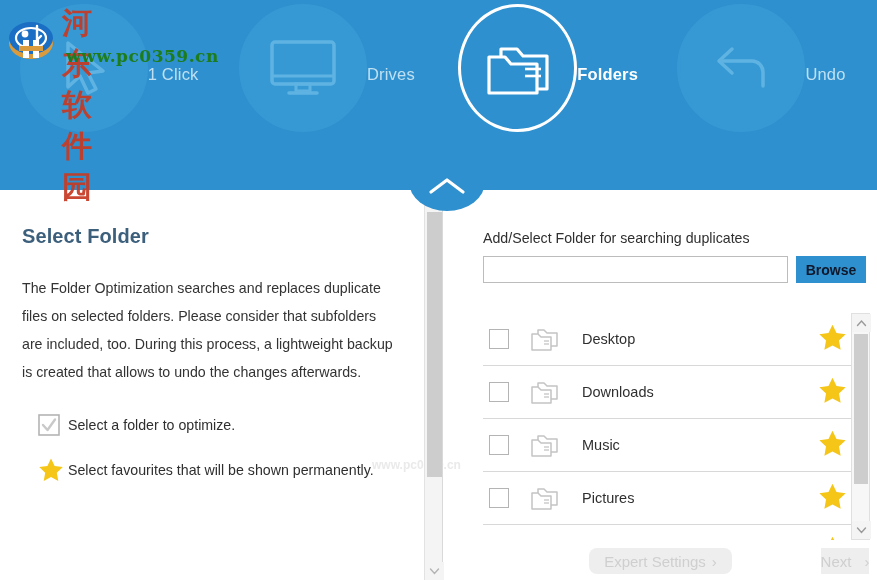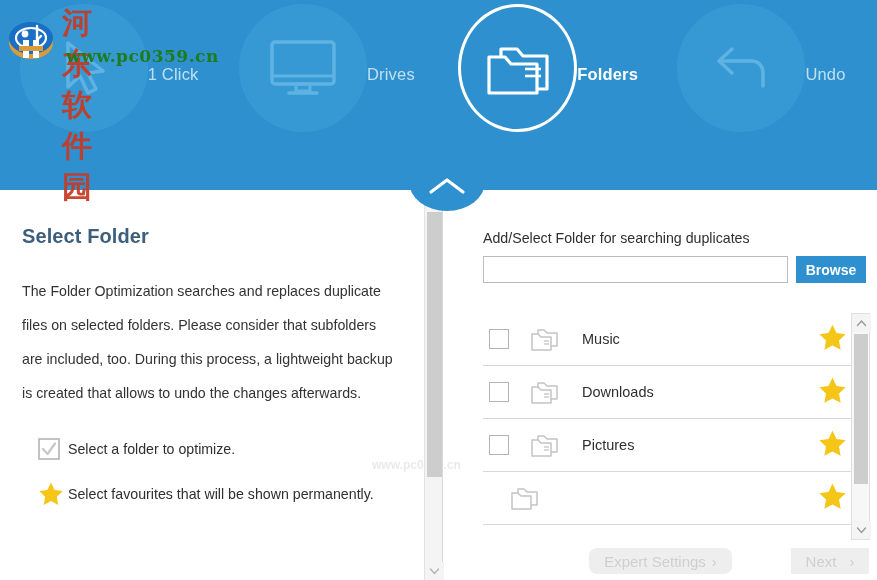--- a/index.html
+++ b/index.html
@@ -67,21 +67,21 @@
   .left-panel {
     position: absolute; left: 0; top: 0; width: 424px; height: 396px;
     padding: 35px 24px 0 22px;
     overflow: hidden;
   }
   .panel-title {
     font-size: 20px; font-weight: bold; color: #3c5f7c;
     letter-spacing: .1px; margin-bottom: 26px;
   }
   .panel-desc {
-    font-size: 14.2px; color: #333333; line-height: 34px;
+    font-size: 14.2px; color: #333333; line-height: 28px;
     max-width: 385px;
   }
   .legend { margin-top: 28px; }
   .legend-row {
     display: flex; align-items: center; margin-bottom: 21px;
   }
   .legend-ico {
     width: 46px; min-width:46px; display:flex; align-items:center; justify-content:flex-start;
     padding-left: 16px;
   }
@@ -118,21 +118,21 @@
   .field-label { font-size: 14.2px; color: #2f2f2f; margin-bottom: 10px; }
   .field-row { display: flex; align-items: stretch; gap: 8px; }
   .path-input {
     width: 305px; height: 27px;
     border: 1px solid #bcbcbc; background: #fff;
     font-family: "Liberation Sans", sans-serif; font-size: 13px;
     padding: 0 6px; color: #222; outline: none;
   }
   .browse-btn {
     width: 70px; height: 27px; background: #2e90ce; border: none;
-    color: #ffffff; font-size: 14px; font-weight: bold;
+    color: #0f172a; font-size: 14px; font-weight: bold;
     font-family: "Liberation Sans", sans-serif; cursor: pointer;
   }
 
   
   .list-wrap {
     position: absolute; left: 483px; top: 313px;
     width: 376px; height: 227px; overflow: hidden;
   }
   .folder-row {
     display: flex; align-items: center; height: 53px;
@@ -163,21 +163,21 @@
   }
   .ft-btn {
     position: absolute; bottom: 6px; height: 26px;
     background: #eeeeee; border: none;
     color: #cfcfcf; font-size: 15px;
     font-family: "Liberation Sans", sans-serif;
     display: flex; align-items: center; justify-content: center; gap: 6px;
     cursor: default;
   }
   #expert-btn { right: 145px; width: 143px; border-radius: 8px; }
-  #next-btn { right: 8px; width: 78px; gap: 13px; }
+  #next-btn { right: 8px; width: 48px; gap: 13px; }
   .ft-chev { font-size: 15px; }
 
   
   .wm { position: absolute; left: 0; top: 0; z-index: 30; pointer-events: none; }
   .wm-logo { position: absolute; left: 6px; top: 16px; }
   .wm-cn {
     position: absolute; left: 62px; top: 3px;
     font-size: 30px; font-weight: bold; color: #c63a24;
     font-family: "DejaVu Sans", sans-serif;
     letter-spacing: 1px; opacity: .93;
@@ -308,50 +308,67 @@
       <div class="field-row">
         <input class="path-input" type="text" placeholder="" style="">
         <button class="browse-btn">Browse</button>
       </div>
     </div>
 
   </div>
 
   <div class="list-wrap">
 
-
     <div class="folder-row">
       <span class="fr-check"></span>
       <span class="fr-folder">
         <svg width="30" height="26" viewBox="0 0 30 26">
           <path d="M8 4 H14 L17 7 H27 V20 H8 Z" fill="#fff" stroke="#c4c4c4" stroke-width="1.5" stroke-linejoin="round"></path>
           <path d="M2 8 H8 L11 11 H21 V24 H2 Z" fill="#fff" stroke="#c4c4c4" stroke-width="1.5" stroke-linejoin="round"></path>
           <line x1="14" y1="15" x2="19" y2="15" stroke="#c4c4c4" stroke-width="1.3"></line>
           <line x1="14" y1="18" x2="19" y2="18" stroke="#c4c4c4" stroke-width="1.3"></line>
         </svg>
       </span>
-      <span class="fr-name">Music</span>
+      <span class="fr-name">Desktop</span>
       <span class="fr-star">
         <svg width="29" height="29" viewBox="0 0 26 26">
           <path d="M13 1.5 L16.6 9 L24.8 10.1 L18.8 15.8 L20.3 24 L13 20.1 L5.7 24 L7.2 15.8 L1.2 10.1 L9.4 9 Z" fill="#f5c518"></path>
         </svg>
       </span>
     </div>
 
     <div class="folder-row">
       <span class="fr-check"></span>
       <span class="fr-folder">
         <svg width="30" height="26" viewBox="0 0 30 26">
           <path d="M8 4 H14 L17 7 H27 V20 H8 Z" fill="#fff" stroke="#c4c4c4" stroke-width="1.5" stroke-linejoin="round"></path>
           <path d="M2 8 H8 L11 11 H21 V24 H2 Z" fill="#fff" stroke="#c4c4c4" stroke-width="1.5" stroke-linejoin="round"></path>
           <line x1="14" y1="15" x2="19" y2="15" stroke="#c4c4c4" stroke-width="1.3"></line>
           <line x1="14" y1="18" x2="19" y2="18" stroke="#c4c4c4" stroke-width="1.3"></line>
         </svg>
       </span>
       <span class="fr-name">Downloads</span>
+      <span class="fr-star">
+        <svg width="29" height="29" viewBox="0 0 26 26">
+          <path d="M13 1.5 L16.6 9 L24.8 10.1 L18.8 15.8 L20.3 24 L13 20.1 L5.7 24 L7.2 15.8 L1.2 10.1 L9.4 9 Z" fill="#f5c518"></path>
+        </svg>
+      </span>
+    </div>
+
+    <div class="folder-row">
+      <span class="fr-check"></span>
+      <span class="fr-folder">
+        <svg width="30" height="26" viewBox="0 0 30 26">
+          <path d="M8 4 H14 L17 7 H27 V20 H8 Z" fill="#fff" stroke="#c4c4c4" stroke-width="1.5" stroke-linejoin="round"></path>
+          <path d="M2 8 H8 L11 11 H21 V24 H2 Z" fill="#fff" stroke="#c4c4c4" stroke-width="1.5" stroke-linejoin="round"></path>
+          <line x1="14" y1="15" x2="19" y2="15" stroke="#c4c4c4" stroke-width="1.3"></line>
+          <line x1="14" y1="18" x2="19" y2="18" stroke="#c4c4c4" stroke-width="1.3"></line>
+        </svg>
+      </span>
+      <span class="fr-name">Music</span>
       <span class="fr-star">
         <svg width="29" height="29" viewBox="0 0 26 26">
           <path d="M13 1.5 L16.6 9 L24.8 10.1 L18.8 15.8 L20.3 24 L13 20.1 L5.7 24 L7.2 15.8 L1.2 10.1 L9.4 9 Z" fill="#f5c518"></path>
         </svg>
       </span>
     </div>
 
     <div class="folder-row">
       <span class="fr-check"></span>
       <span class="fr-folder">

